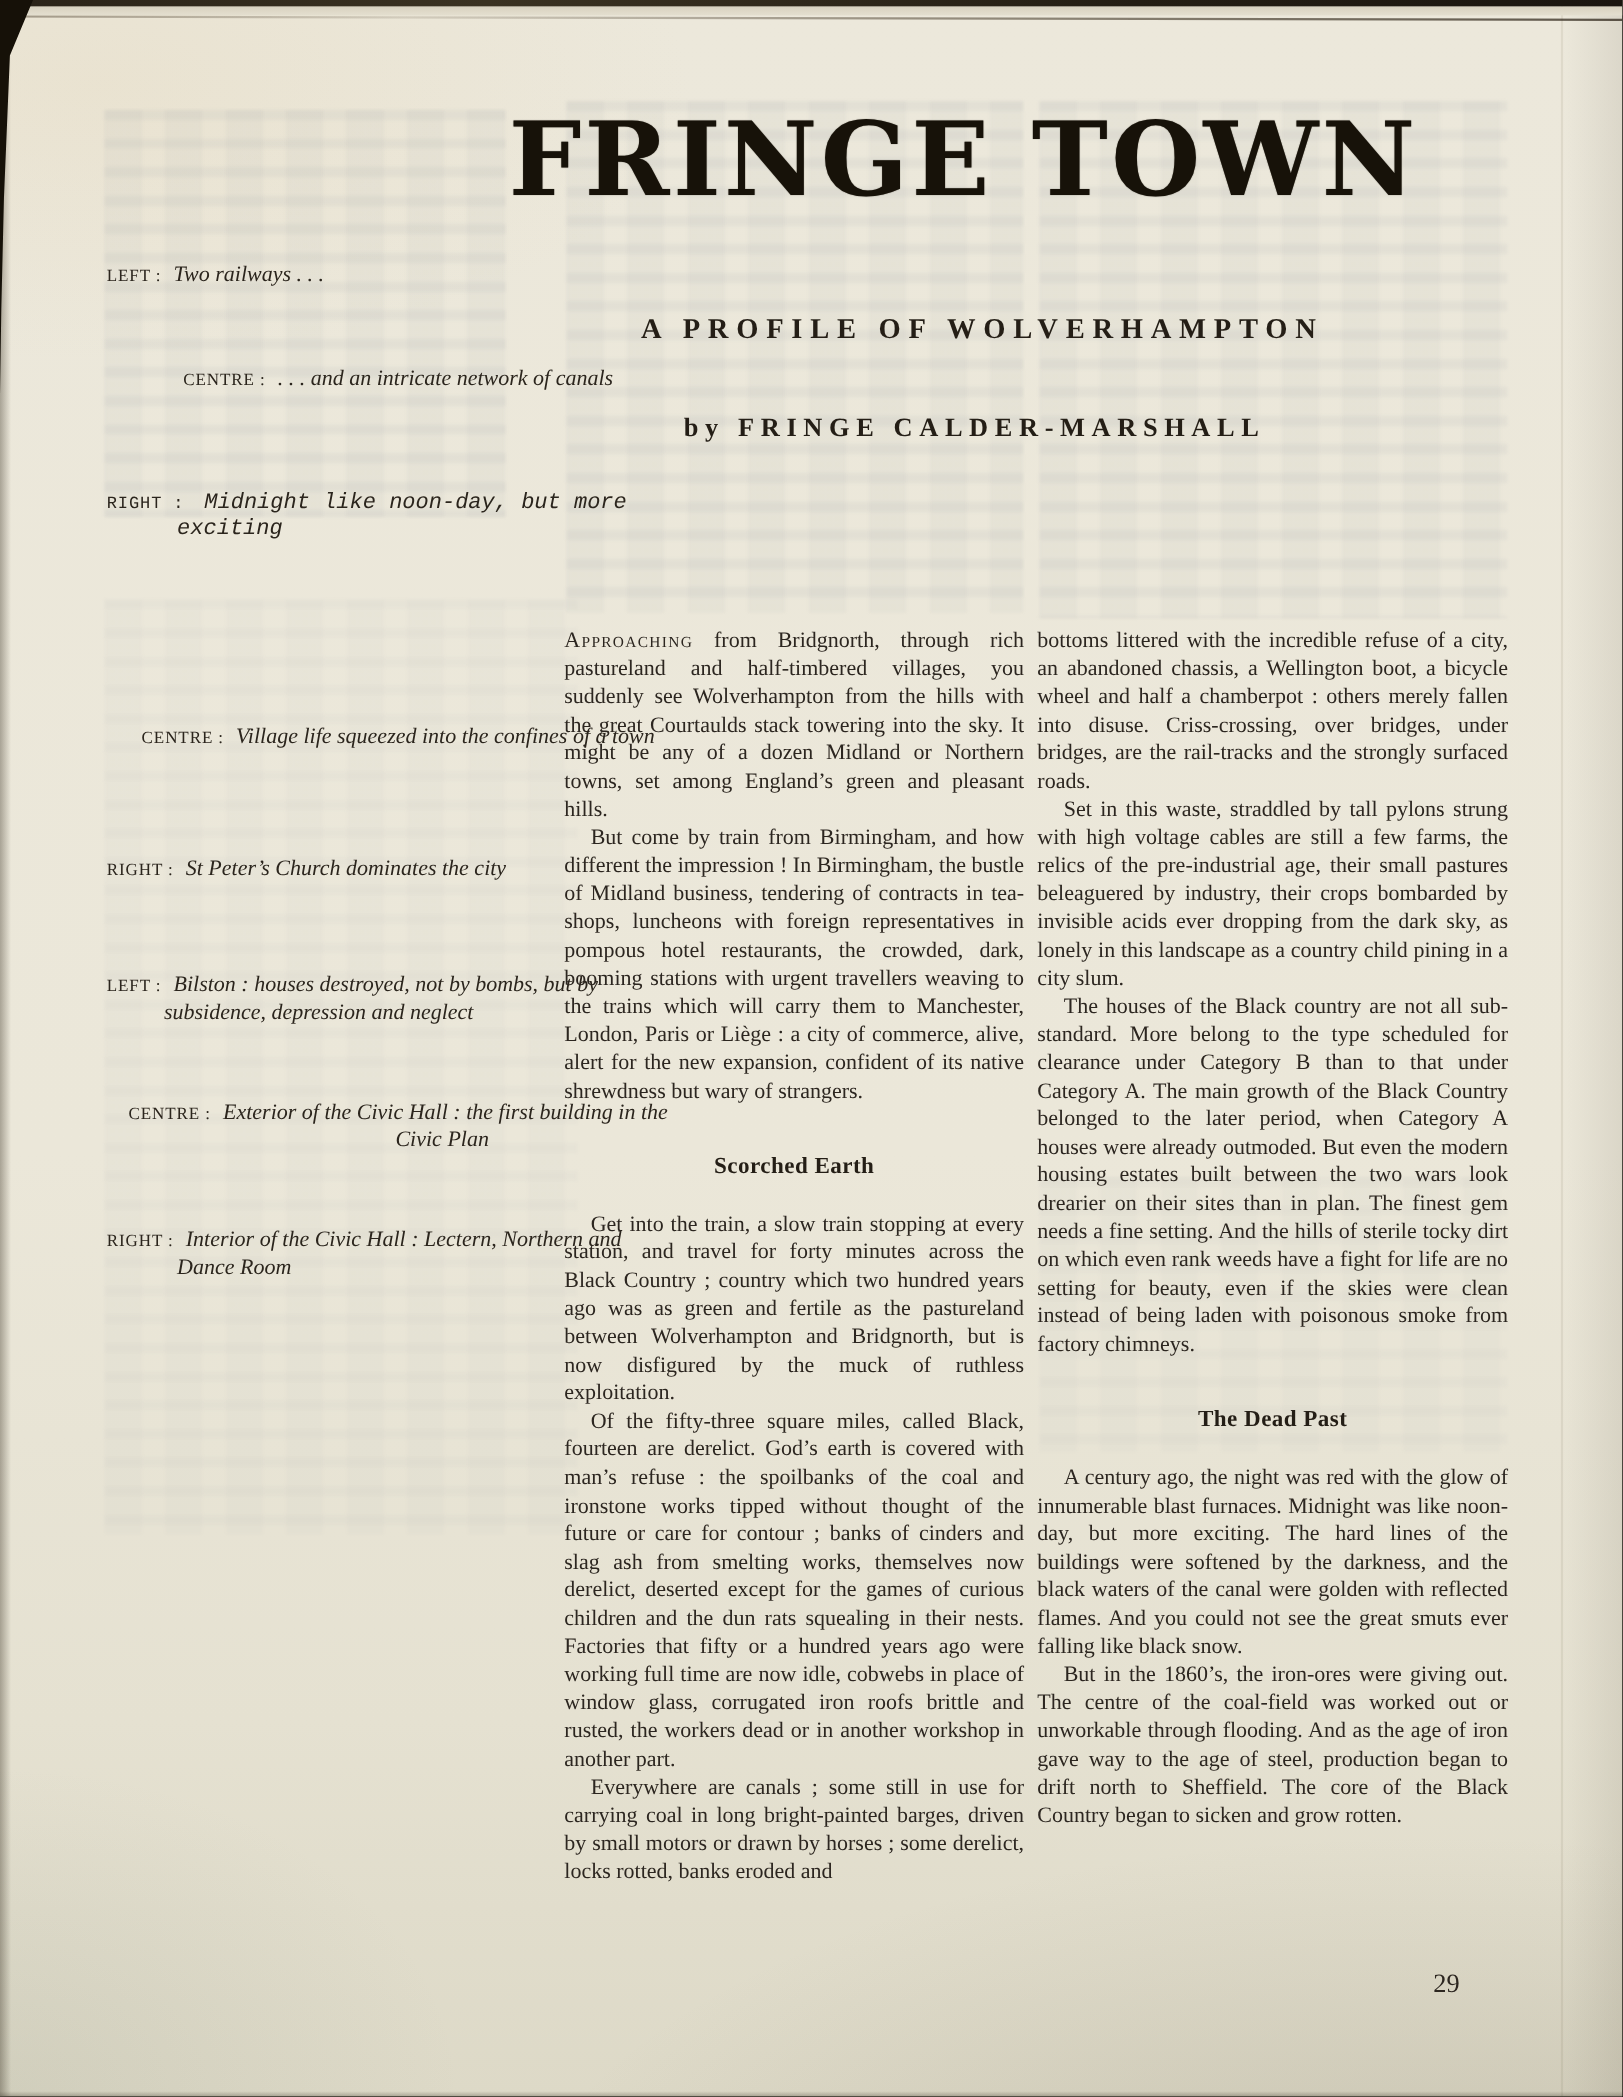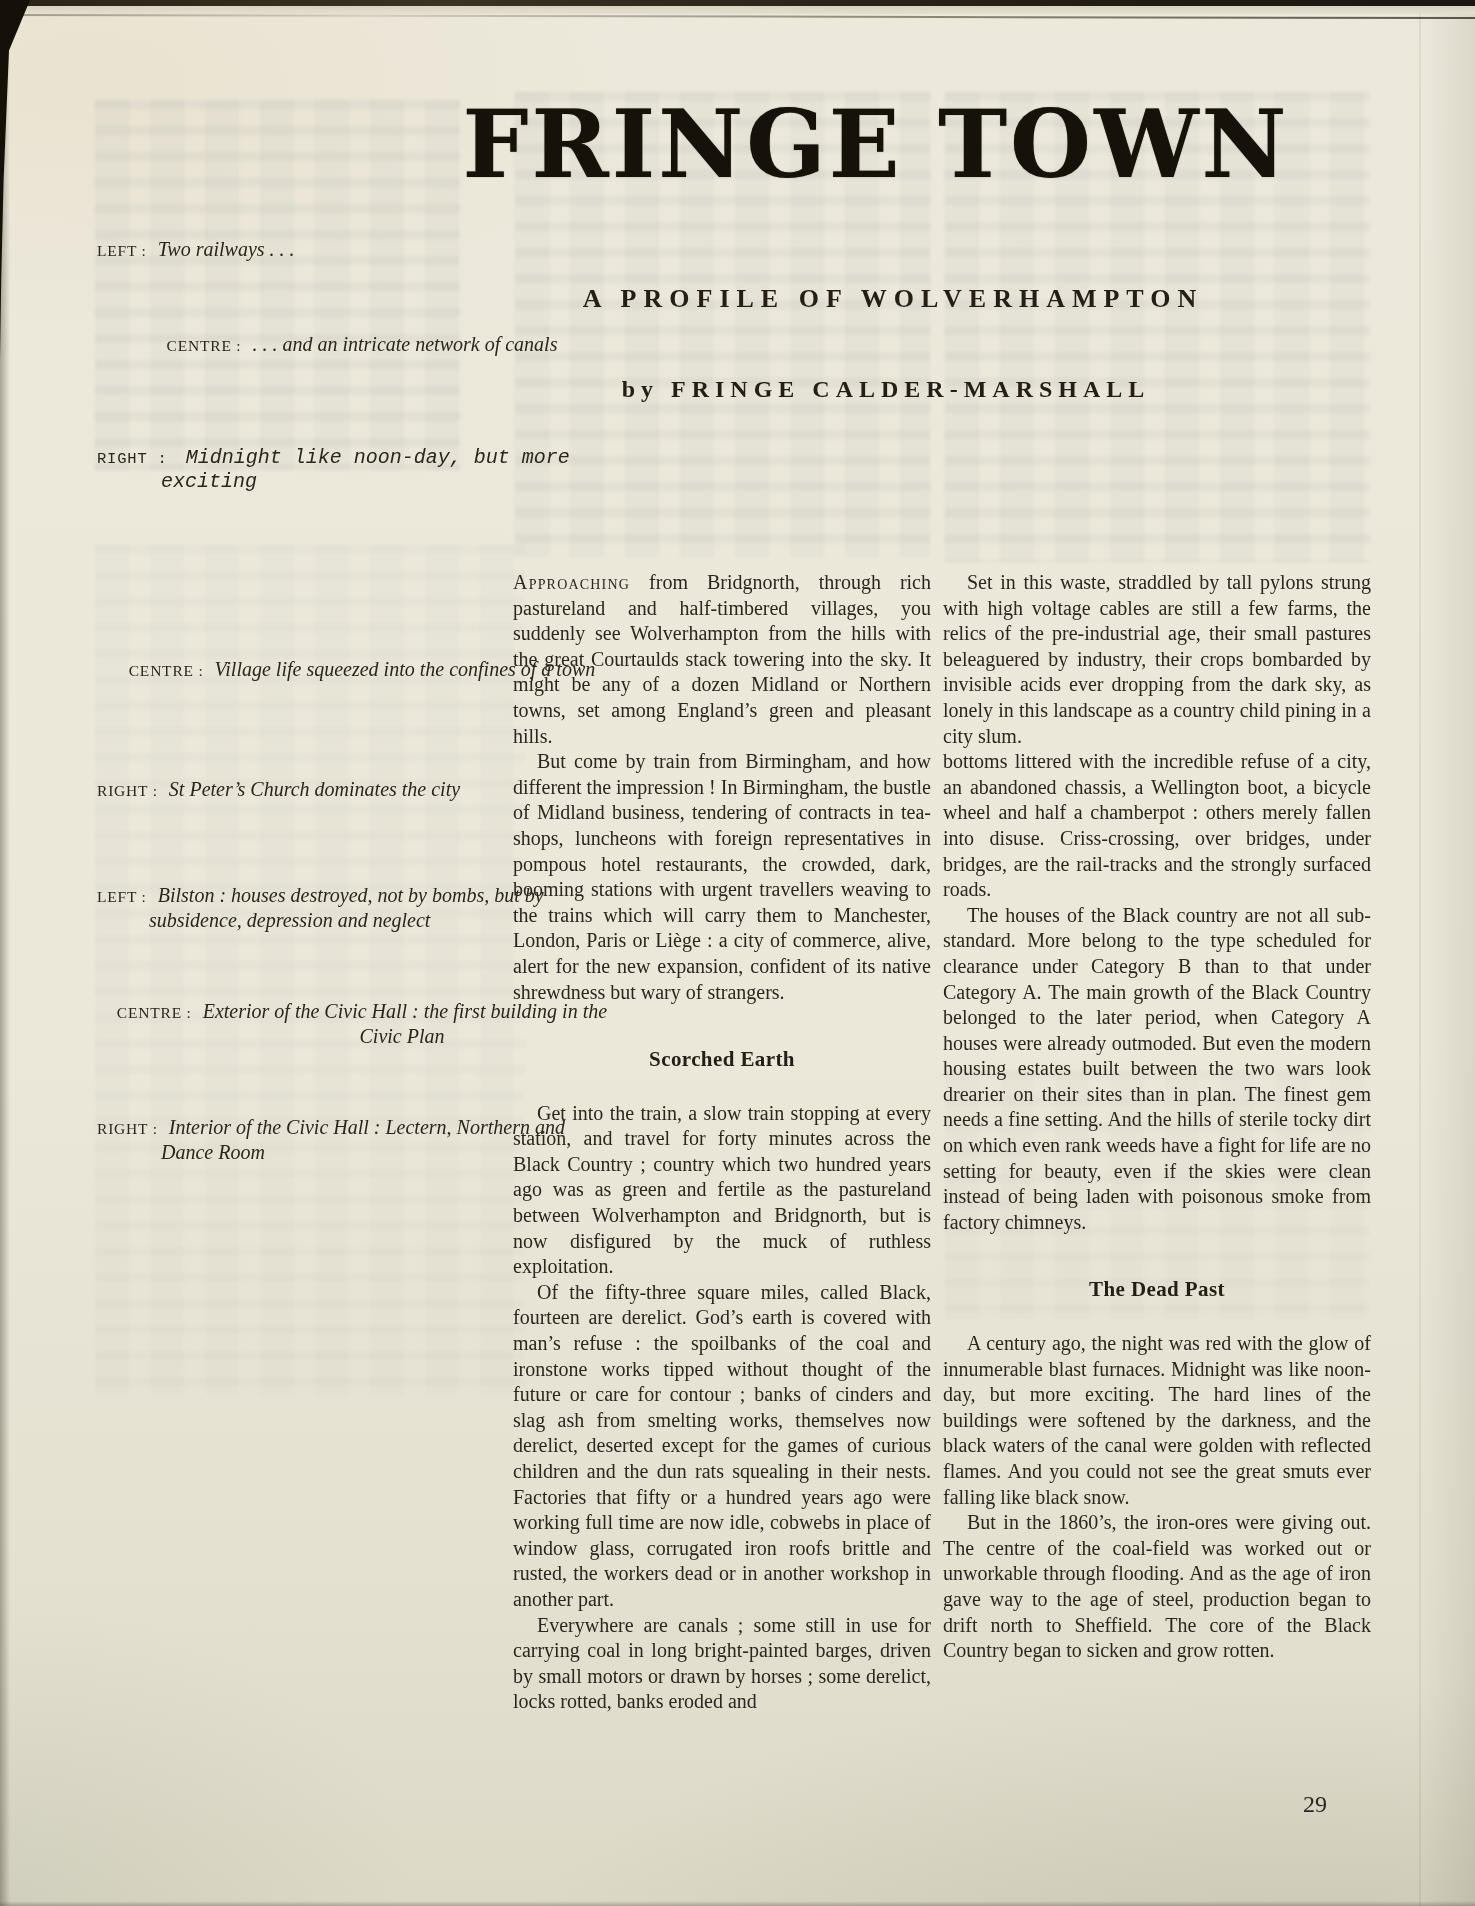--- a/index.html
+++ b/index.html
@@ -124,22 +124,22 @@
   <section class="col col1">
     <p class="para"><span class="lead-word">Approaching</span> <span>from Bridgnorth, through rich pastureland and half-timbered villages, you suddenly see Wolverhampton from the hills with the great Courtaulds stack towering into the sky. It might be any of a dozen Midland or Northern towns, set among England’s green and pleasant hills.</span></p>
     <p class="para indent">But come by train from Birmingham, and how different the impression ! In Birmingham, the bustle of Midland business, tendering of contracts in tea-shops, luncheons with foreign representatives in pompous hotel restaurants, the crowded, dark, booming stations with urgent travellers weaving to the trains which will carry them to Manchester, London, Paris or Liège : a city of commerce, alive, alert for the new expansion, confident of its native shrewdness but wary of strangers.</p>
     <h2 class="subhead">Scorched Earth</h2>
     <p class="para indent">Get into the train, a slow train stopping at every station, and travel for forty minutes across the Black Country ; country which two hundred years ago was as green and fertile as the pastureland between Wolverhampton and Bridgnorth, but is now disfigured by the muck of ruthless exploitation.</p>
     <p class="para indent">Of the fifty-three square miles, called Black, fourteen are derelict. God’s earth is covered with man’s refuse : the spoilbanks of the coal and ironstone works tipped without thought of the future or care for contour ; banks of cinders and slag ash from smelting works, themselves now derelict, deserted except for the games of curious children and the dun rats squealing in their nests. Factories that fifty or a hundred years ago were working full time are now idle, cobwebs in place of window glass, corrugated iron roofs brittle and rusted, the workers dead or in another workshop in another part.</p>
     <p class="para indent">Everywhere are canals ; some still in use for carrying coal in long bright-painted barges, driven by small motors or drawn by horses ; some derelict, locks rotted, banks eroded and</p>
   </section>
 
   <section class="col col2">
+    <p class="para">bottoms littered with the incredible refuse of a city, an abandoned chassis, a Wellington boot, a bicycle wheel and half a chamberpot : others merely fallen into disuse. Criss-crossing, over bridges, under bridges, are the rail-tracks and the strongly surfaced roads.</p>
     <p class="para indent">Set in this waste, straddled by tall pylons strung with high voltage cables are still a few farms, the relics of the pre-industrial age, their small pastures beleaguered by industry, their crops bombarded by invisible acids ever dropping from the dark sky, as lonely in this landscape as a country child pining in a city slum.</p>
-    <p class="para">bottoms littered with the incredible refuse of a city, an abandoned chassis, a Wellington boot, a bicycle wheel and half a chamberpot : others merely fallen into disuse. Criss-crossing, over bridges, under bridges, are the rail-tracks and the strongly surfaced roads.</p>
     <p class="para indent">The houses of the Black country are not all sub-standard. More belong to the type scheduled for clearance under Category B than to that under Category A. The main growth of the Black Country belonged to the later period, when Category A houses were already outmoded. But even the modern housing estates built between the two wars look drearier on their sites than in plan. The finest gem needs a fine setting. And the hills of sterile tocky dirt on which even rank weeds have a fight for life are no setting for beauty, even if the skies were clean instead of being laden with poisonous smoke from factory chimneys.</p>
     <h2 class="subhead">The Dead Past</h2>
     <p class="para indent">A century ago, the night was red with the glow of innumerable blast furnaces. Midnight was like noon-day, but more exciting. The hard lines of the buildings were softened by the darkness, and the black waters of the canal were golden with reflected flames. And you could not see the great smuts ever falling like black snow.</p>
     <p class="para indent">But in the 1860’s, the iron-ores were giving out. The centre of the coal-field was worked out or unworkable through flooding. And as the age of iron gave way to the age of steel, production began to drift north to Sheffield. The core of the Black Country began to sicken and grow rotten.</p>
   </section>
 
   <div class="folio">29</div>
 
 </div>
 

